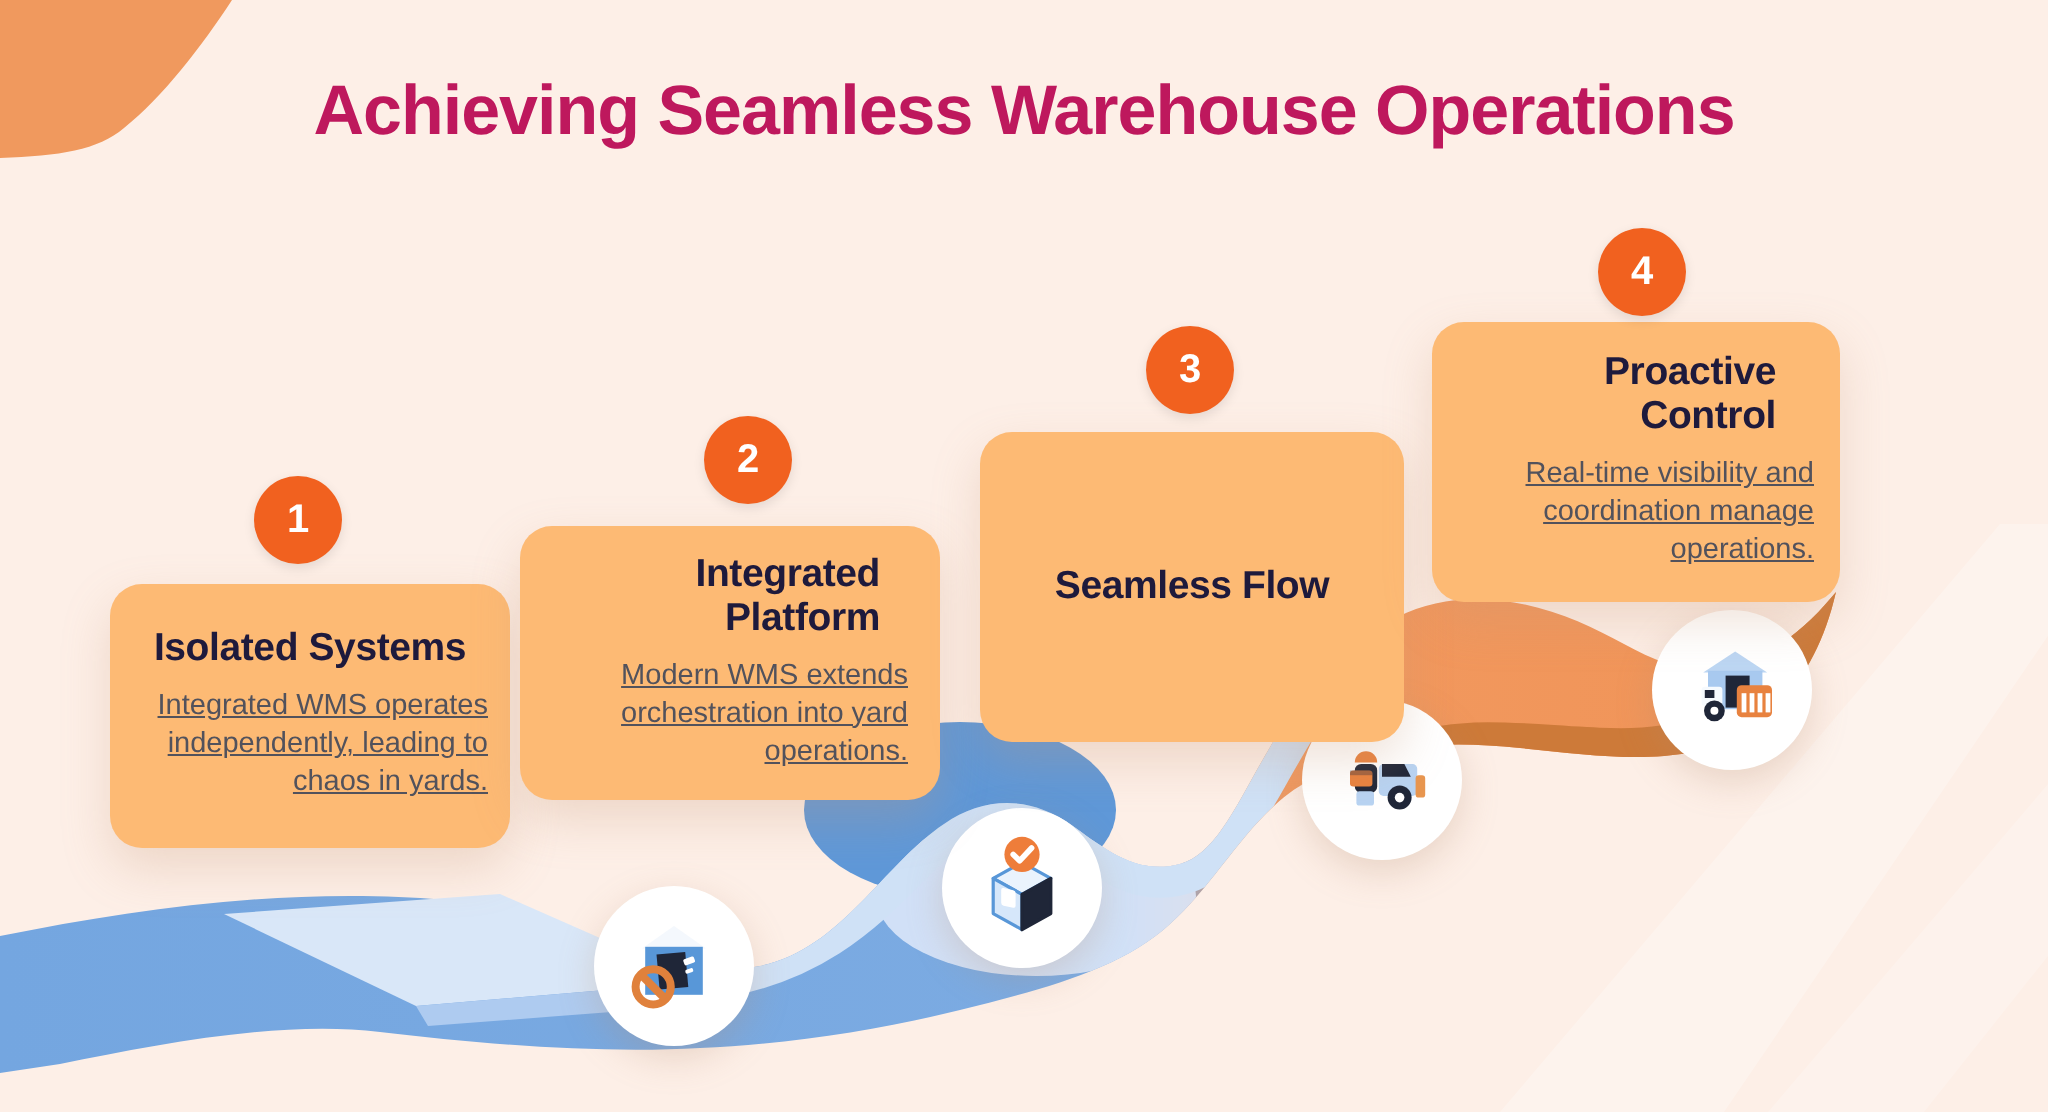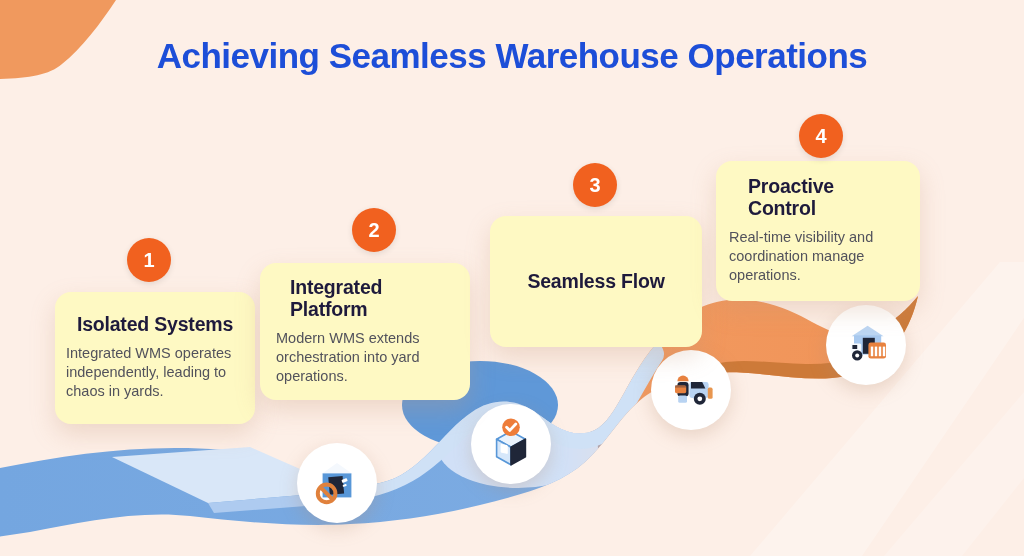--- a/index.html
+++ b/index.html
@@ -11,60 +11,60 @@
     position:relative;
     width:1024px;height:556px;
     background:#fdefe7;
     overflow:hidden;
   }
   svg.layer{position:absolute;left:0;top:0;pointer-events:none;}
   .page-title{
     position:absolute;left:0;top:36px;width:1024px;
     margin:0;text-align:center;
     font-size:35px;font-weight:800;letter-spacing:-0.5px;
-    color:#1d4ed8;
+    color:#be185d;
   }
   .badge{
     position:absolute;width:44px;height:44px;border-radius:50%;
     background:#f1611f;color:#ffffff;
     display:flex;align-items:center;justify-content:center;
     font-size:20px;font-weight:700;
     box-shadow:0 2px 6px rgba(0,0,0,.10);
     z-index:6;
   }
   .card{
-    position:absolute;background:#fef9c3;border-radius:16px;
+    position:absolute;background:#fdba74;border-radius:16px;
     box-shadow:0 10px 24px rgba(198,151,118,.28);
     display:flex;flex-direction:column;align-items:center;justify-content:center;
-    gap:8px;padding:8px 8px;box-sizing:border-box;text-align:left;
+    gap:8px;padding:8px 8px;box-sizing:border-box;text-align:right;
     z-index:5;
   }
   .card h2{
     margin:0;font-size:19.5px;font-weight:800;line-height:1.12;
     color:#1e1a3c;letter-spacing:-0.2px;
   }
   .card p{
-    margin:0;font-size:14.5px;line-height:1.32;color:#52525c;max-width:178px;
+    margin:0;font-size:14.5px;line-height:1.32;color:#52525c;max-width:178px;text-decoration:underline;
   }
   .icon-circle{
     position:absolute;width:80px;height:80px;border-radius:50%;
     background:#ffffff;box-shadow:0 6px 18px rgba(180,140,110,.28);
     display:flex;align-items:center;justify-content:center;
     z-index:4;
   }
   
   .s1 .badge{left:127px;top:238px}
   .s1 .card{left:55px;top:292px;width:200px;height:132px}
   .s1 .icon-circle{left:297px;top:443px}
   .s2 .badge{left:352px;top:208px}
   .s2 .card{left:260px;top:263px;width:210px;height:137px}
   .s2 .card h2{max-width:150px}
   .s2 .icon-circle{left:471px;top:404px}
   .s3 .badge{left:573px;top:163px}
-  .s3 .card{left:490px;top:216px;width:212px;height:131px}
+  .s3 .card{left:490px;top:216px;width:212px;height:155px}
   .s3 .icon-circle{left:651px;top:350px}
   .s4 .badge{left:799px;top:114px}
   .s4 .card{left:716px;top:161px;width:204px;height:140px}
   .s4 .card h2{max-width:140px}
   .s4 .icon-circle{left:826px;top:305px}
 </style>
 </head>
 <body>
 
 <div class="stage">

